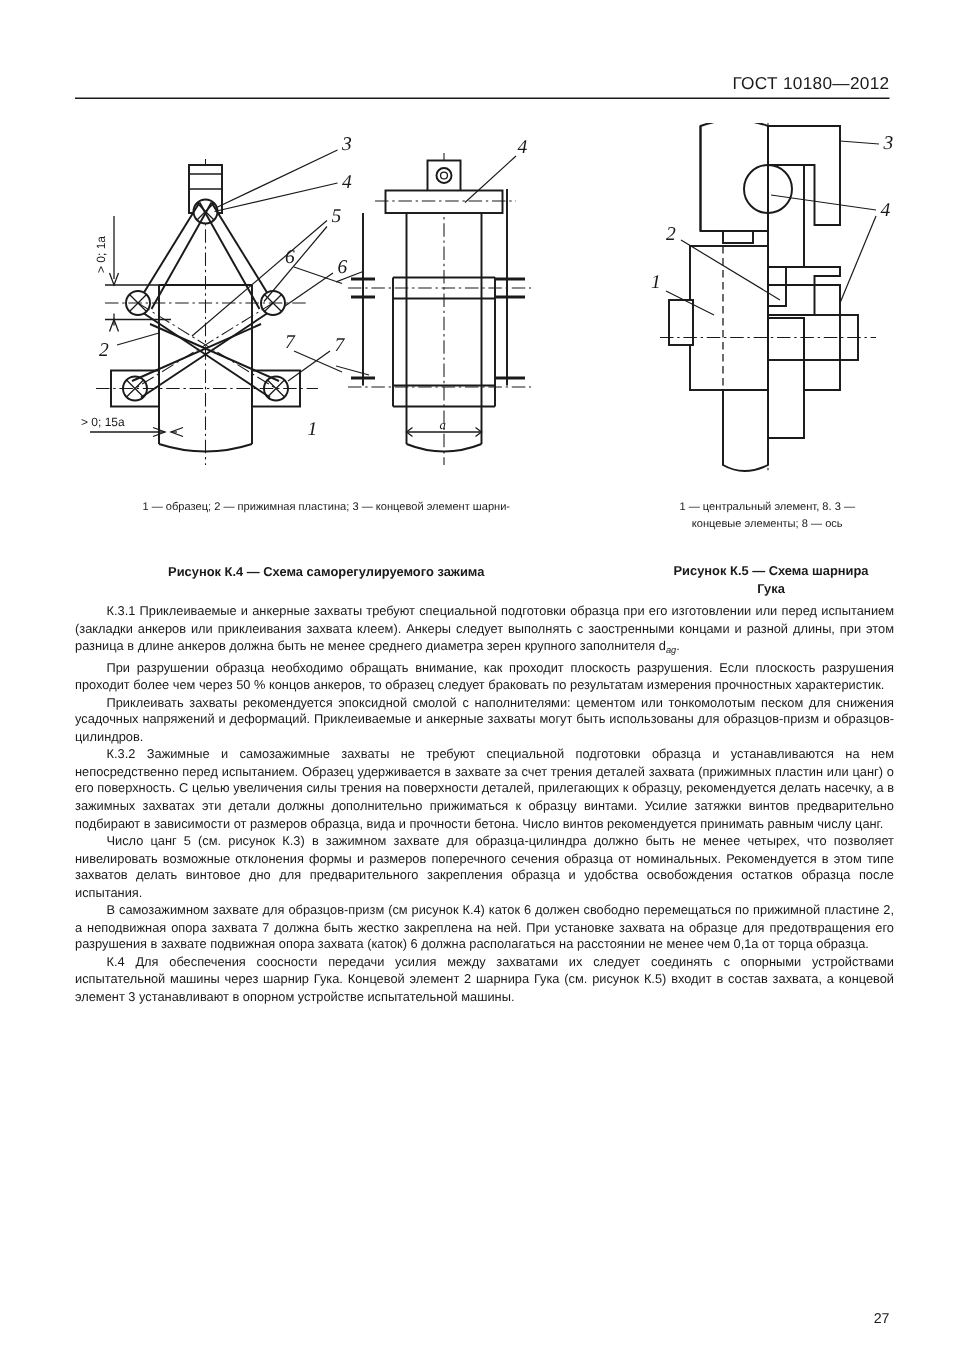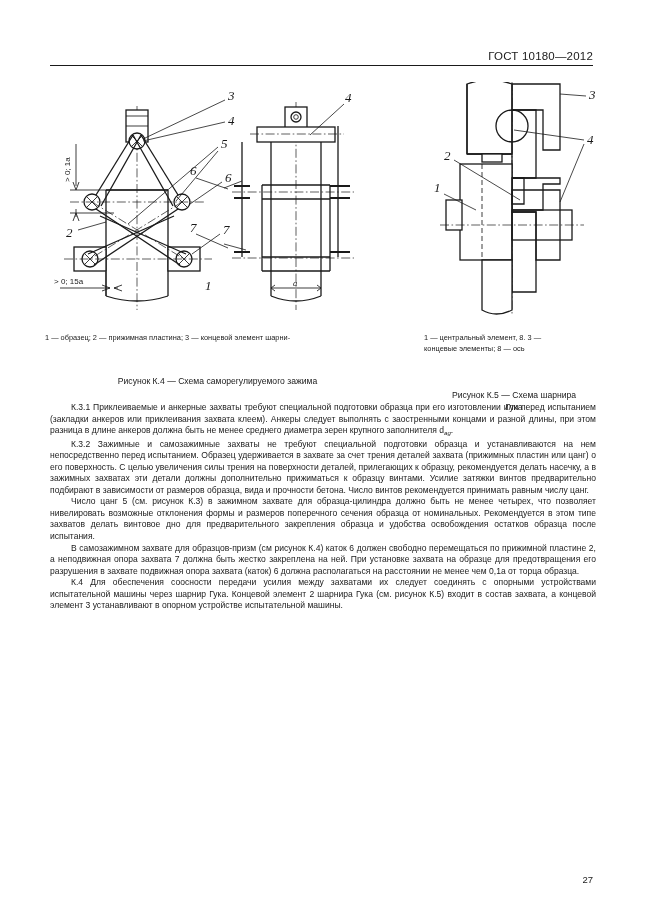--- a/index.html
+++ b/index.html
@@ -59,28 +59,29 @@
   .caption-block {
     position: absolute;
     font-size: 7.4px;
     line-height: 11.2px;
     color: #1a1a1a;
   }
   .caption-block .cl {
     display: block;
     white-space: nowrap;
   }
-  .cap-center { }
+  .cap-center { text-align: center; }
 
   .fig-title {
     position: absolute;
     font-size: 8.6px;
     line-height: 12px;
     text-align: center;
     color: #1a1a1a;
+    font-weight: bold;
   }
 
   
   .body-text {
     position: absolute;
     top: 402px;
     left: 50px;
     width: 546px;
     font-size: 8.55px;
     line-height: 11.55px;
@@ -382,26 +383,28 @@
   <span class="cl">1 — образец; 2 — прижимная пластина; 3 — концевой элемент шарни-</span>
 </div>
 
 <div class="caption-block cap-center" style="left:424px; top:332px; width:175px;">
   <span class="cl">1 — центральный элемент, 8. 3 —</span>
   <span class="cl">концевые элементы; 8 — ось</span>
 </div>
 
 <div class="fig-title" style="left:45px; top:375px; width:345px;">Рисунок К.4 — Схема саморегулируемого зажима</div>
 
-<div class="fig-title" style="left:424px; top:389px; width:180px;">
+<div class="fig-title" style="left:424px; top:374px; width:180px;">
   <span style="display:block;">Рисунок К.5 — Схема шарнира</span>
   <span style="display:block;">Гука</span>
 </div>
 
 <div class="body-text">
   <p><span>К.3.1 Приклеиваемые и анкерные захваты требуют специальной подготовки образца при его изготовлении или перед испытанием (закладки анкеров или приклеивания захвата клеем).  Анкеры  следует  выполнять с заостренными концами и разной длины, при этом разница в длине анкеров должна быть не менее среднего диаметра зерен крупного заполнителя d</span><i><sub>ag</sub></i><span>.</span></p>
+  <p>При разрушении образца необходимо обращать внимание, как проходит плоскость разрушения. Если плоскость разрушения проходит более чем через 50 % концов анкеров, то образец следует браковать по результатам измерения прочностных характеристик.</p>
+  <p> Приклеивать захваты рекомендуется эпоксидной смолой с наполнителями: цементом или тонкомолотым песком для снижения усадочных напряжений и деформаций. Приклеиваемые и анкерные захваты могут быть использованы для  образцов-призм и образцов-цилиндров.</p>
   <p>К.3.2 Зажимные и самозажимные захваты не требуют специальной подготовки образца и устанавливаются на нем непосредственно перед испытанием. Образец удерживается в захвате за счет трения деталей захвата (прижимных пластин или цанг) о его поверхность. С целью увеличения силы трения на поверхности деталей, прилегающих к образцу, рекомендуется делать насечку, а в зажимных захватах эти детали должны дополнительно прижиматься к образцу винтами. Усилие затяжки винтов предварительно подбирают в зависимости от размеров образца, вида и прочности бетона. Число винтов рекомендуется принимать равным числу цанг.</p>
   <p>Число цанг 5 (см. рисунок К.3) в зажимном захвате для образца-цилиндра должно быть не менее четырех, что позволяет нивелировать возможные отклонения формы и размеров поперечного сечения образца от номинальных. Рекомендуется в этом типе захватов делать винтовое дно для предварительного закрепления образца и удобства освобождения остатков образца после испытания.</p>
   <p>В самозажимном захвате для образцов-призм (см рисунок К.4) каток 6 должен свободно перемещаться по прижимной пластине 2, а неподвижная опора захвата 7 должна быть жестко закреплена на ней. При установке захвата на образце для предотвращения его разрушения в захвате подвижная опора захвата (каток) 6 должна располагаться на расстоянии не менее чем 0,1а от торца образца.</p>
   <p>К.4 Для обеспечения соосности передачи усилия между захватами их следует соединять с опорными устройствами испытательной машины через шарнир Гука. Концевой элемент 2 шарнира Гука (см. рисунок К.5) входит в состав захвата, а концевой элемент 3 устанавливают в опорном устройстве испытательной машины.</p>
 </div>
 
 <div class="page-number">27</div>
 
 </body></html>

